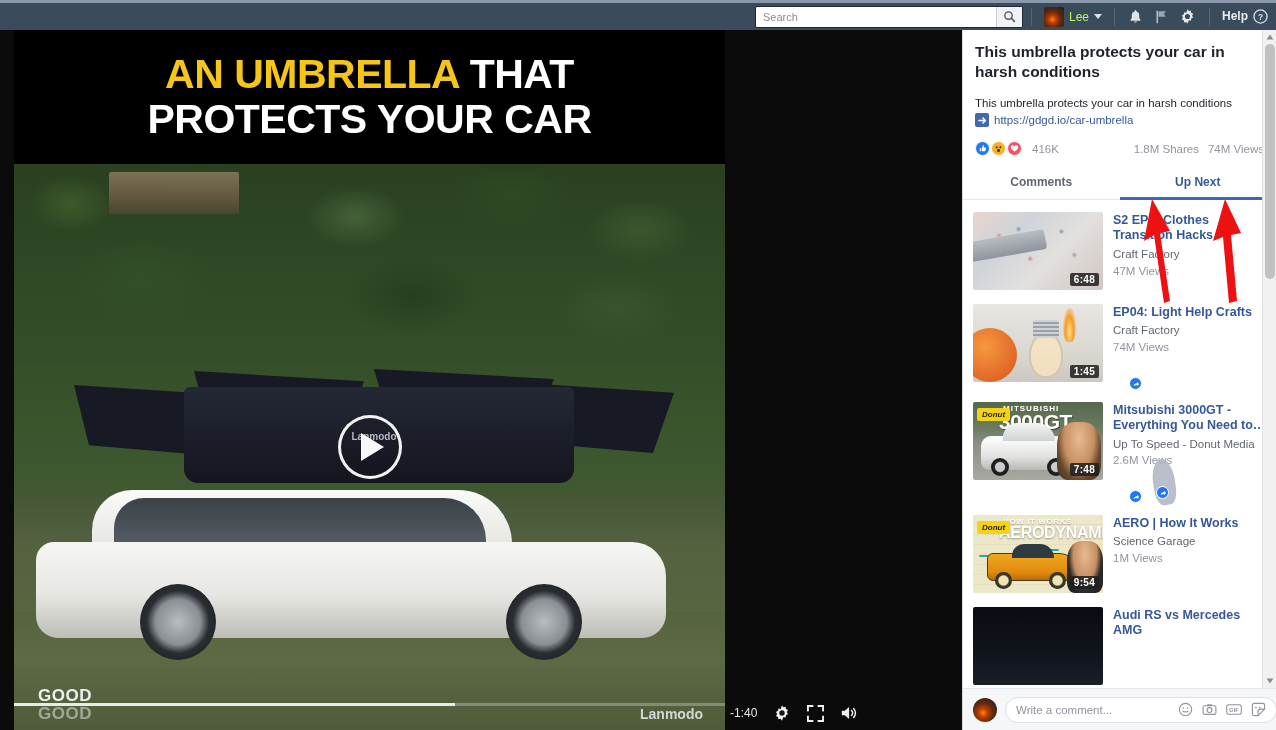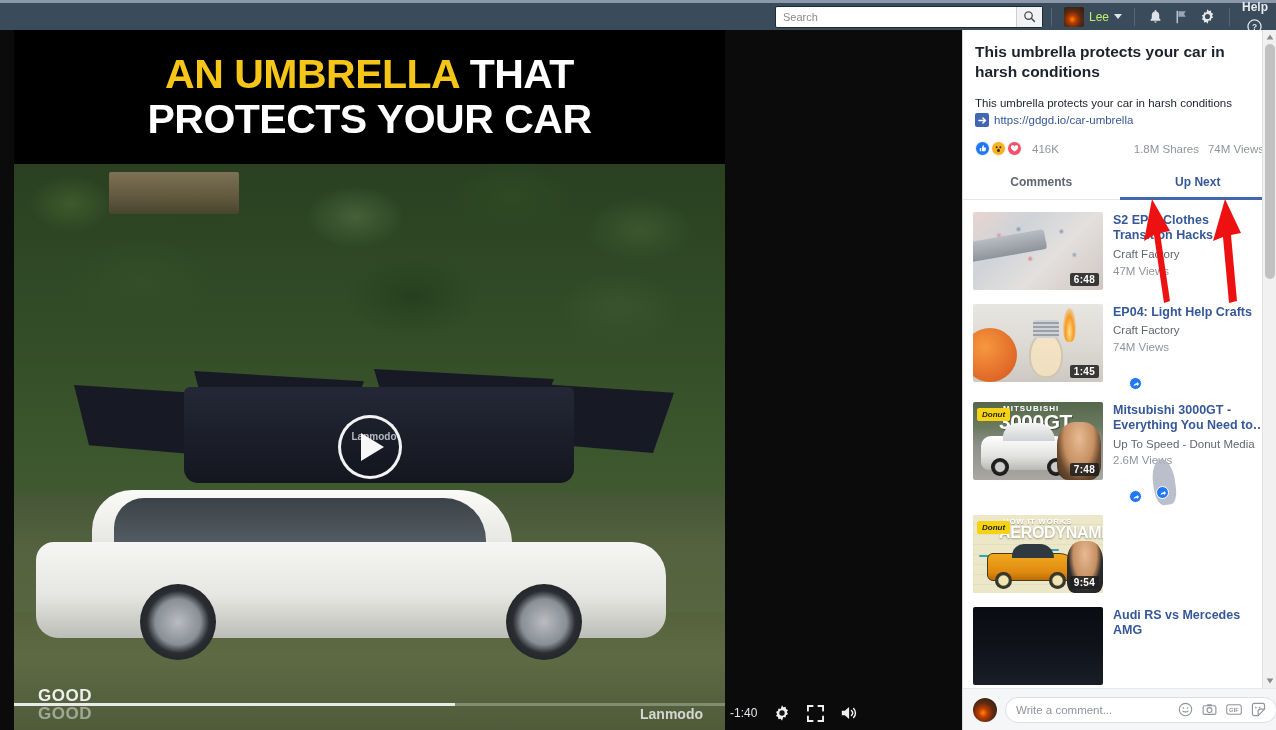--- a/index.html
+++ b/index.html
@@ -44,21 +44,21 @@
   }
   .tb-user-name { color: #bef264; font-size: 12px; font-weight: normal; }
   .caret-down {
     width: 0; height: 0; border-left: 4px solid transparent;
     border-right: 4px solid transparent; border-top: 5px solid #dfe3e8;
   }
   .tb-icon {
     width: 26px; height: 26px; display: flex; align-items: center;
     justify-content: center; cursor: pointer;
   }
-  .tb-help { display: flex; align-items: center; gap: 5px; cursor: pointer; padding-left: 4px; flex-direction: column; }
+  .tb-help { display: flex; gap: 5px; cursor: pointer; padding-left: 4px; }
   .tb-help-label { color: #e9ebee; font-size: 12px; font-weight: bold; }
 
   
   .stage {
     position: absolute; top: 30px; left: 0; width: 962px; height: 700px;
     background: #0b0b0b; overflow: hidden;
   }
   .video-frame {
     position: absolute; top: 0; left: 14px; width: 711px; height: 700px;
     background: #111; overflow: hidden;
@@ -695,20 +695,25 @@
               <span class="donut-badge">Donut</span>
               <span class="flow" style="left:6px;top:40px;width:34px"></span>
               <span class="flow" style="left:14px;top:48px;width:46px"></span>
               <span class="flow" style="left:46px;top:34px;width:40px"></span>
               <span class="lam"></span>
                 <span class="lw l"></span>
                 <span class="lw r"></span>
               <span class="guy2"></span>
             </div>
             <span class="duration">9:54</span>
+          </div>
+          <div class="vmeta">
+            <div class="vtitle">AERO | How It Works</div>
+            <div class="vchan">Science Garage</div>
+            <div class="vviews">1M Views</div>
           </div>
         </div>
 
         <div class="vid-item">
           <div class="thumb">
             <div class="t-audi">
               
             </div>
           </div>
           <div class="vmeta">

